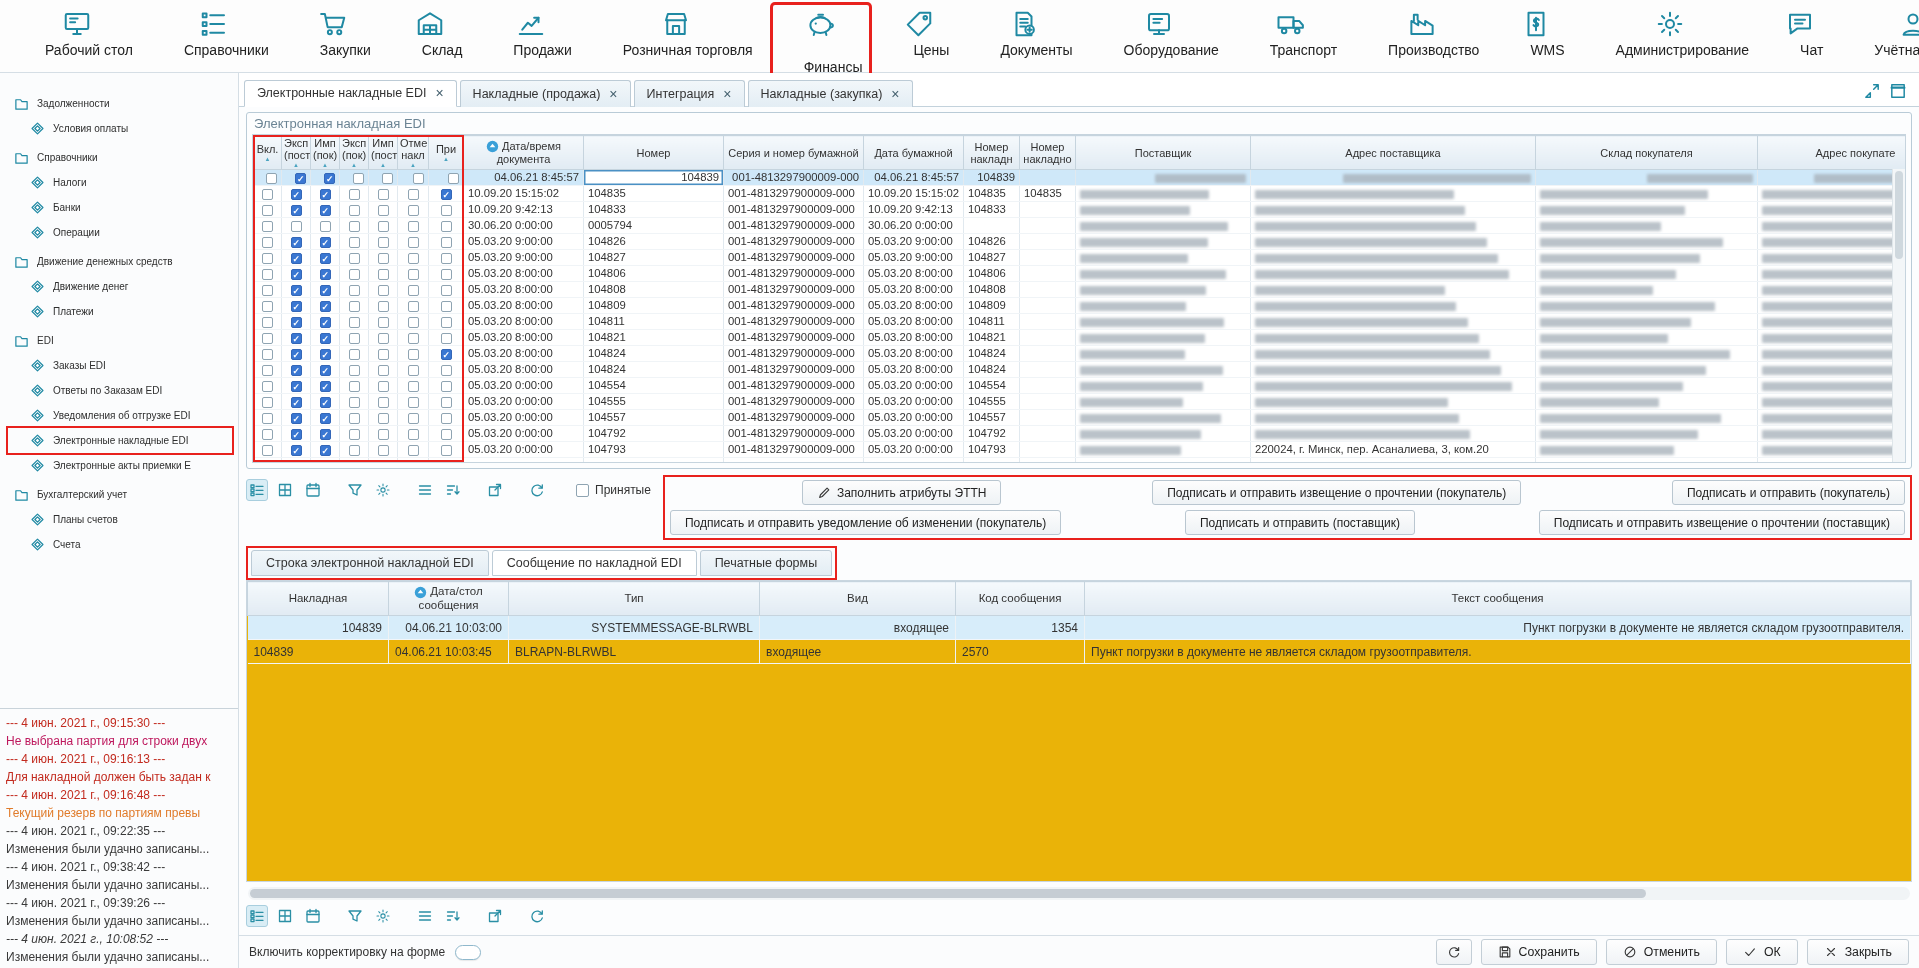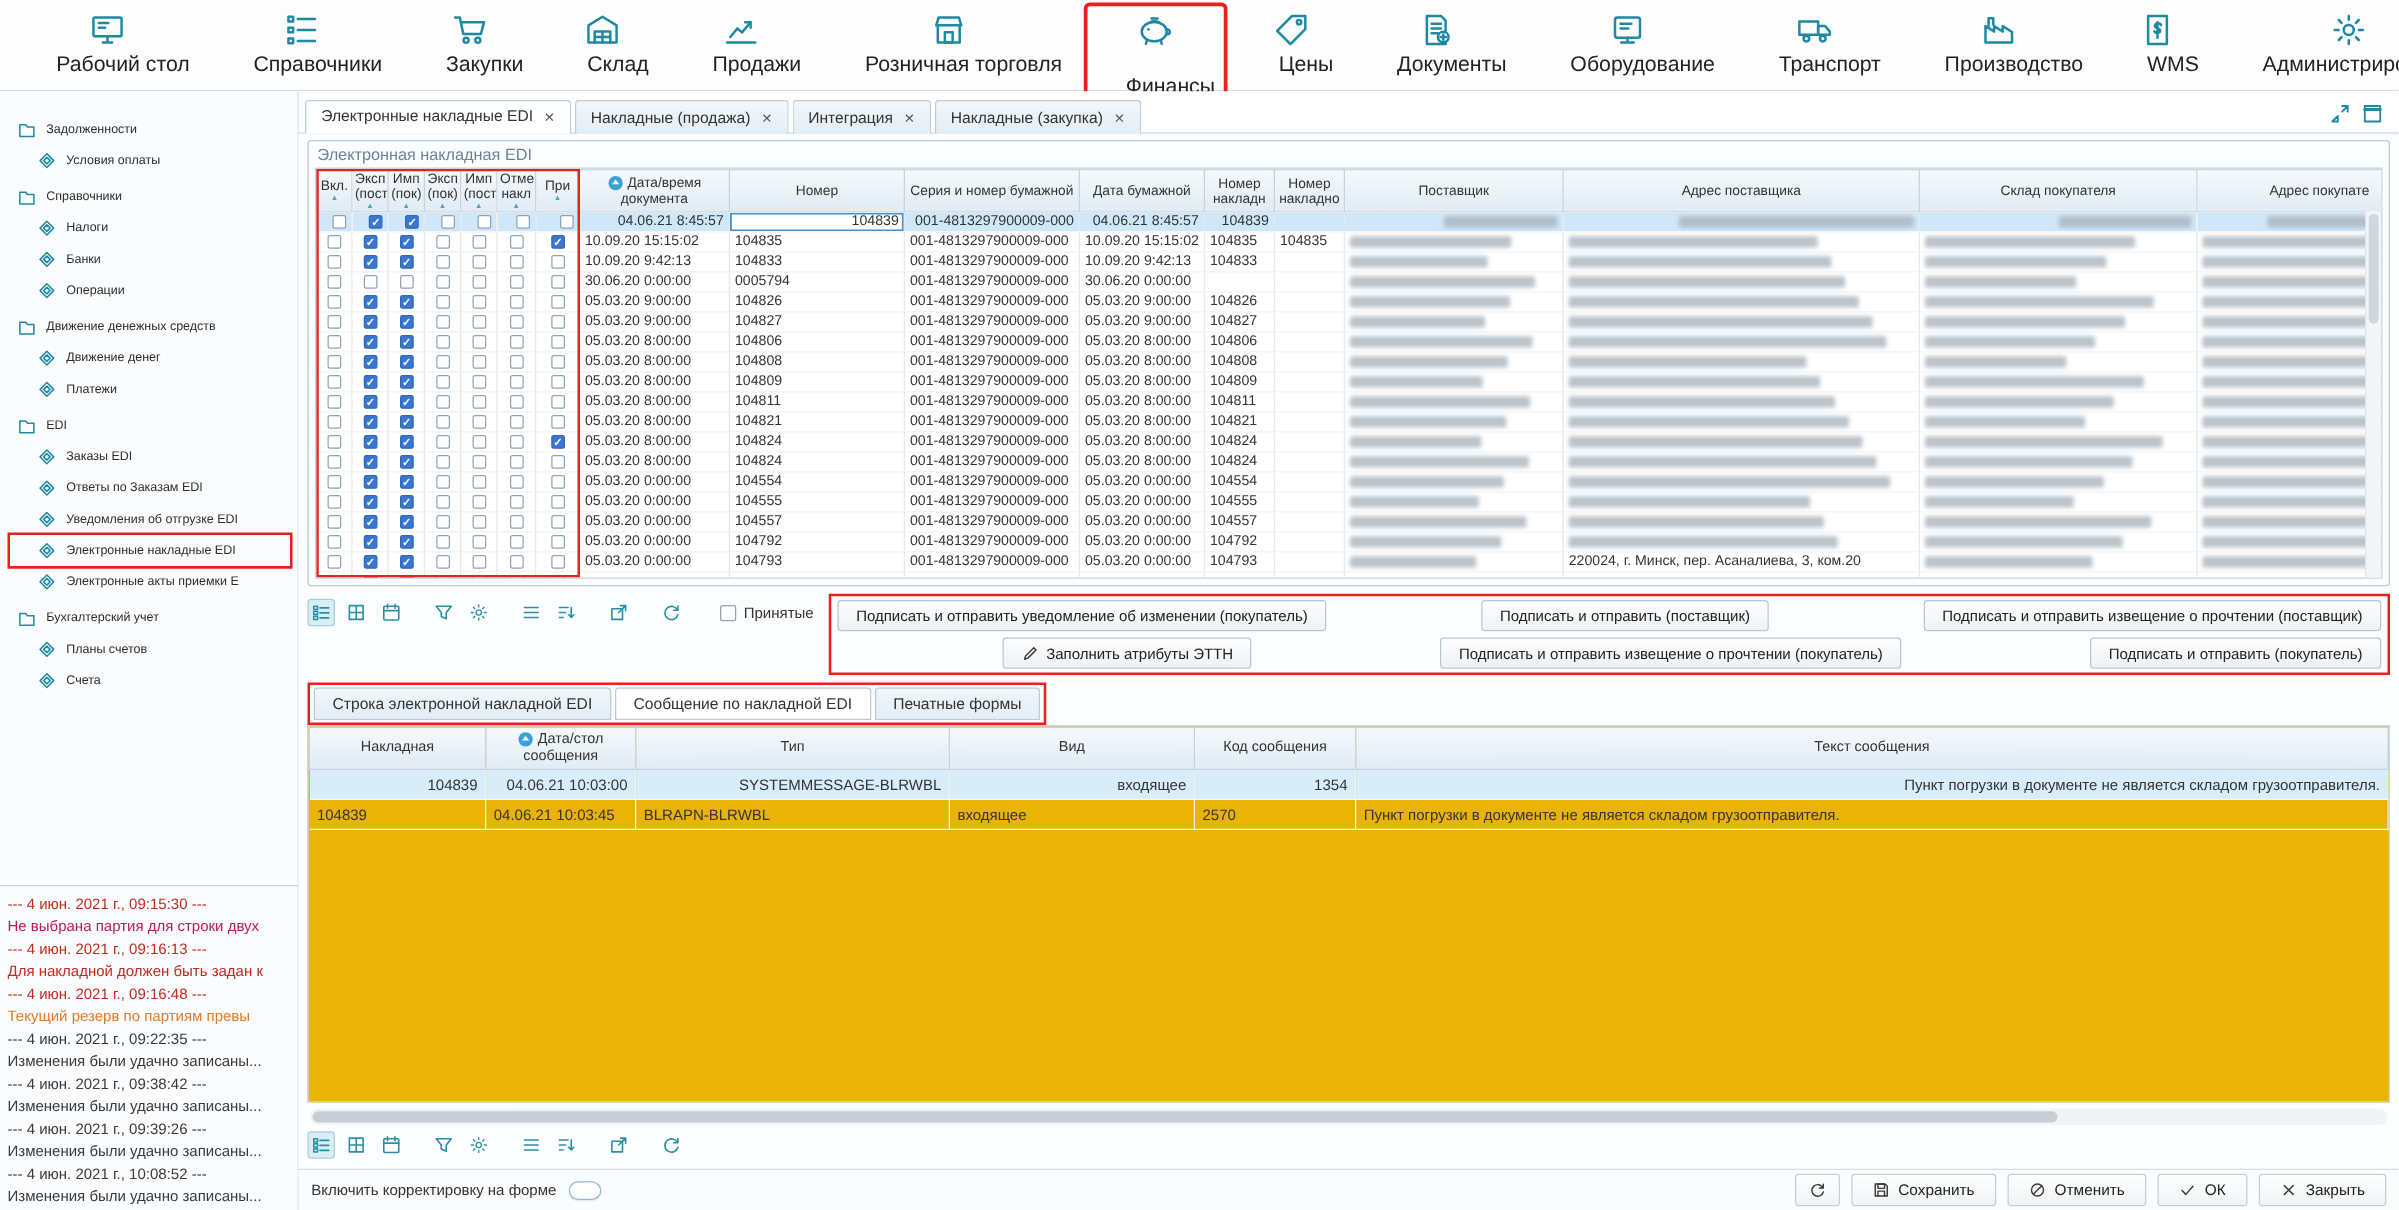--- a/index.html
+++ b/index.html
@@ -7,21 +7,21 @@
     font-family:"Liberation Sans", sans-serif; font-size:12px; color:#333; background:#fff; }
   .app { width:100%; height:100%; display:flex; flex-direction:column; }
 
   
   .toolbar { height:73px; flex:none; display:flex; align-items:flex-start; gap:13px;
     padding:5px 14px 0 14px; background:#fdfdfd; border-bottom:1px solid #d5dee5; }
   .tb-item { display:flex; flex-direction:column; align-items:center; gap:3px;
     padding:4px 7px 3px; border-radius:2px; cursor:default; }
   .tb-item.hl { box-shadow:0 0 0 3px #e8211d;gap:20px; }
   .tb-icon { width:30px; height:30px; color:#1f89a3; }
-  .tb-label { font-size:17px; color:#222; white-space:nowrap;padding-left:24px; }
+  .tb-label { font-size:14px; color:#222; white-space:nowrap;padding-left:24px; }
   .icn { display:inline-flex; }
   .icn svg { width:100%; height:100%; }
 
   
   .body-row { flex:1; display:flex; min-height:0; }
   .sidebar { width:239px; flex:none; background:#fbfcfd; border-right:1px solid #d5dee5;
     display:flex; flex-direction:column; min-height:0; }
   .tree { padding:14px 4px 6px 8px; }
   .tree-item { height:25px; display:flex; align-items:center; gap:8px; font-size:10px;
     padding-left:6px; color:#2e2e2e; white-space:nowrap; }
@@ -465,21 +465,21 @@
           <div class="log-line" style="color: rgb(194, 42, 30);">--- 4 июн. 2021 г., 09:16:13 ---</div>
           <div class="log-line" style="color: rgb(194, 42, 30);">Для накладной должен быть задан к</div>
           <div class="log-line" style="color: rgb(194, 42, 30);">--- 4 июн. 2021 г., 09:16:48 ---</div>
           <div class="log-line" style="color: rgb(224, 123, 42);">Текущий резерв по партиям превы</div>
           <div class="log-line" style="color: rgb(58, 58, 58);">--- 4 июн. 2021 г., 09:22:35 ---</div>
           <div class="log-line" style="color: rgb(58, 58, 58);">Изменения были удачно записаны...</div>
           <div class="log-line" style="color: rgb(58, 58, 58);">--- 4 июн. 2021 г., 09:38:42 ---</div>
           <div class="log-line" style="color: rgb(58, 58, 58);">Изменения были удачно записаны...</div>
           <div class="log-line" style="color: rgb(58, 58, 58);">--- 4 июн. 2021 г., 09:39:26 ---</div>
           <div class="log-line" style="color: rgb(58, 58, 58);">Изменения были удачно записаны...</div>
-          <div class="log-line" style="color: rgb(58, 58, 58);">--- 4 июн. 2021 г., 10:08:52 ---</div>
+          <div class="log-line" style="color: rgb(58, 58, 58); font-style: italic;">--- 4 июн. 2021 г., 10:08:52 ---</div>
           <div class="log-line" style="color: rgb(58, 58, 58);">Изменения были удачно записаны...</div>
         </div>
     </aside>
 
     <main class="main">
 
       <div class="tabbar">
         <div style="display:flex;gap:3px;">
             <div class="tab active">
               <span class="tab-label">Электронные накладные EDI</span>
@@ -1007,45 +1007,45 @@
                     <path d="M13 6.2A5.3 5.3 0 1 0 13.3 9.8M13.3 2.8v3.4H9.9"></path>
                   </svg>
                 </span>
               </span>
             </div>
           <div class="accepted">
             <span class="cbx"></span>
             <span>Принятые</span>
           </div>
           <div class="action-buttons red-frame">
-              <div class="act-row">
-                <button class="act-btn">
-                  <span>Подписать и отправить уведомление об изменении (покупатель)</span>
-                </button>
-                <button class="act-btn">
-                  <span>Подписать и отправить (поставщик)</span>
-                </button>
-                <button class="act-btn">
-                  <span>Подписать и отправить извещение о прочтении (поставщик)</span>
-                </button>
-              </div>
               <div class="act-row first">
                 <button class="act-btn">
                   <span class="bicn icn">
                     <svg viewBox="0 0 16 16" fill="none" stroke="currentColor" stroke-width="1.3" stroke-linecap="round" stroke-linejoin="round">
                       <path d="M3 13l1-3 7.5-7.5 2 2L6 12z"></path>
                     </svg>
                   </span>
                   <span>Заполнить атрибуты ЭТТН</span>
                 </button>
                 <button class="act-btn">
                   <span>Подписать и отправить извещение о прочтении (покупатель)</span>
                 </button>
                 <button class="act-btn">
                   <span>Подписать и отправить (покупатель)</span>
+                </button>
+              </div>
+              <div class="act-row">
+                <button class="act-btn">
+                  <span>Подписать и отправить уведомление об изменении (покупатель)</span>
+                </button>
+                <button class="act-btn">
+                  <span>Подписать и отправить (поставщик)</span>
+                </button>
+                <button class="act-btn">
+                  <span>Подписать и отправить извещение о прочтении (поставщик)</span>
                 </button>
               </div>
             </div>
         </div>
 
         <div class="detail-tabs-wrap red-frame">
           <div class="detail-tabs">
               <div class="dtab"><span>Строка электронной накладной EDI</span></div>
               <div class="dtab active"><span>Сообщение по накладной EDI</span></div>
               <div class="dtab"><span>Печатные формы</span></div>

